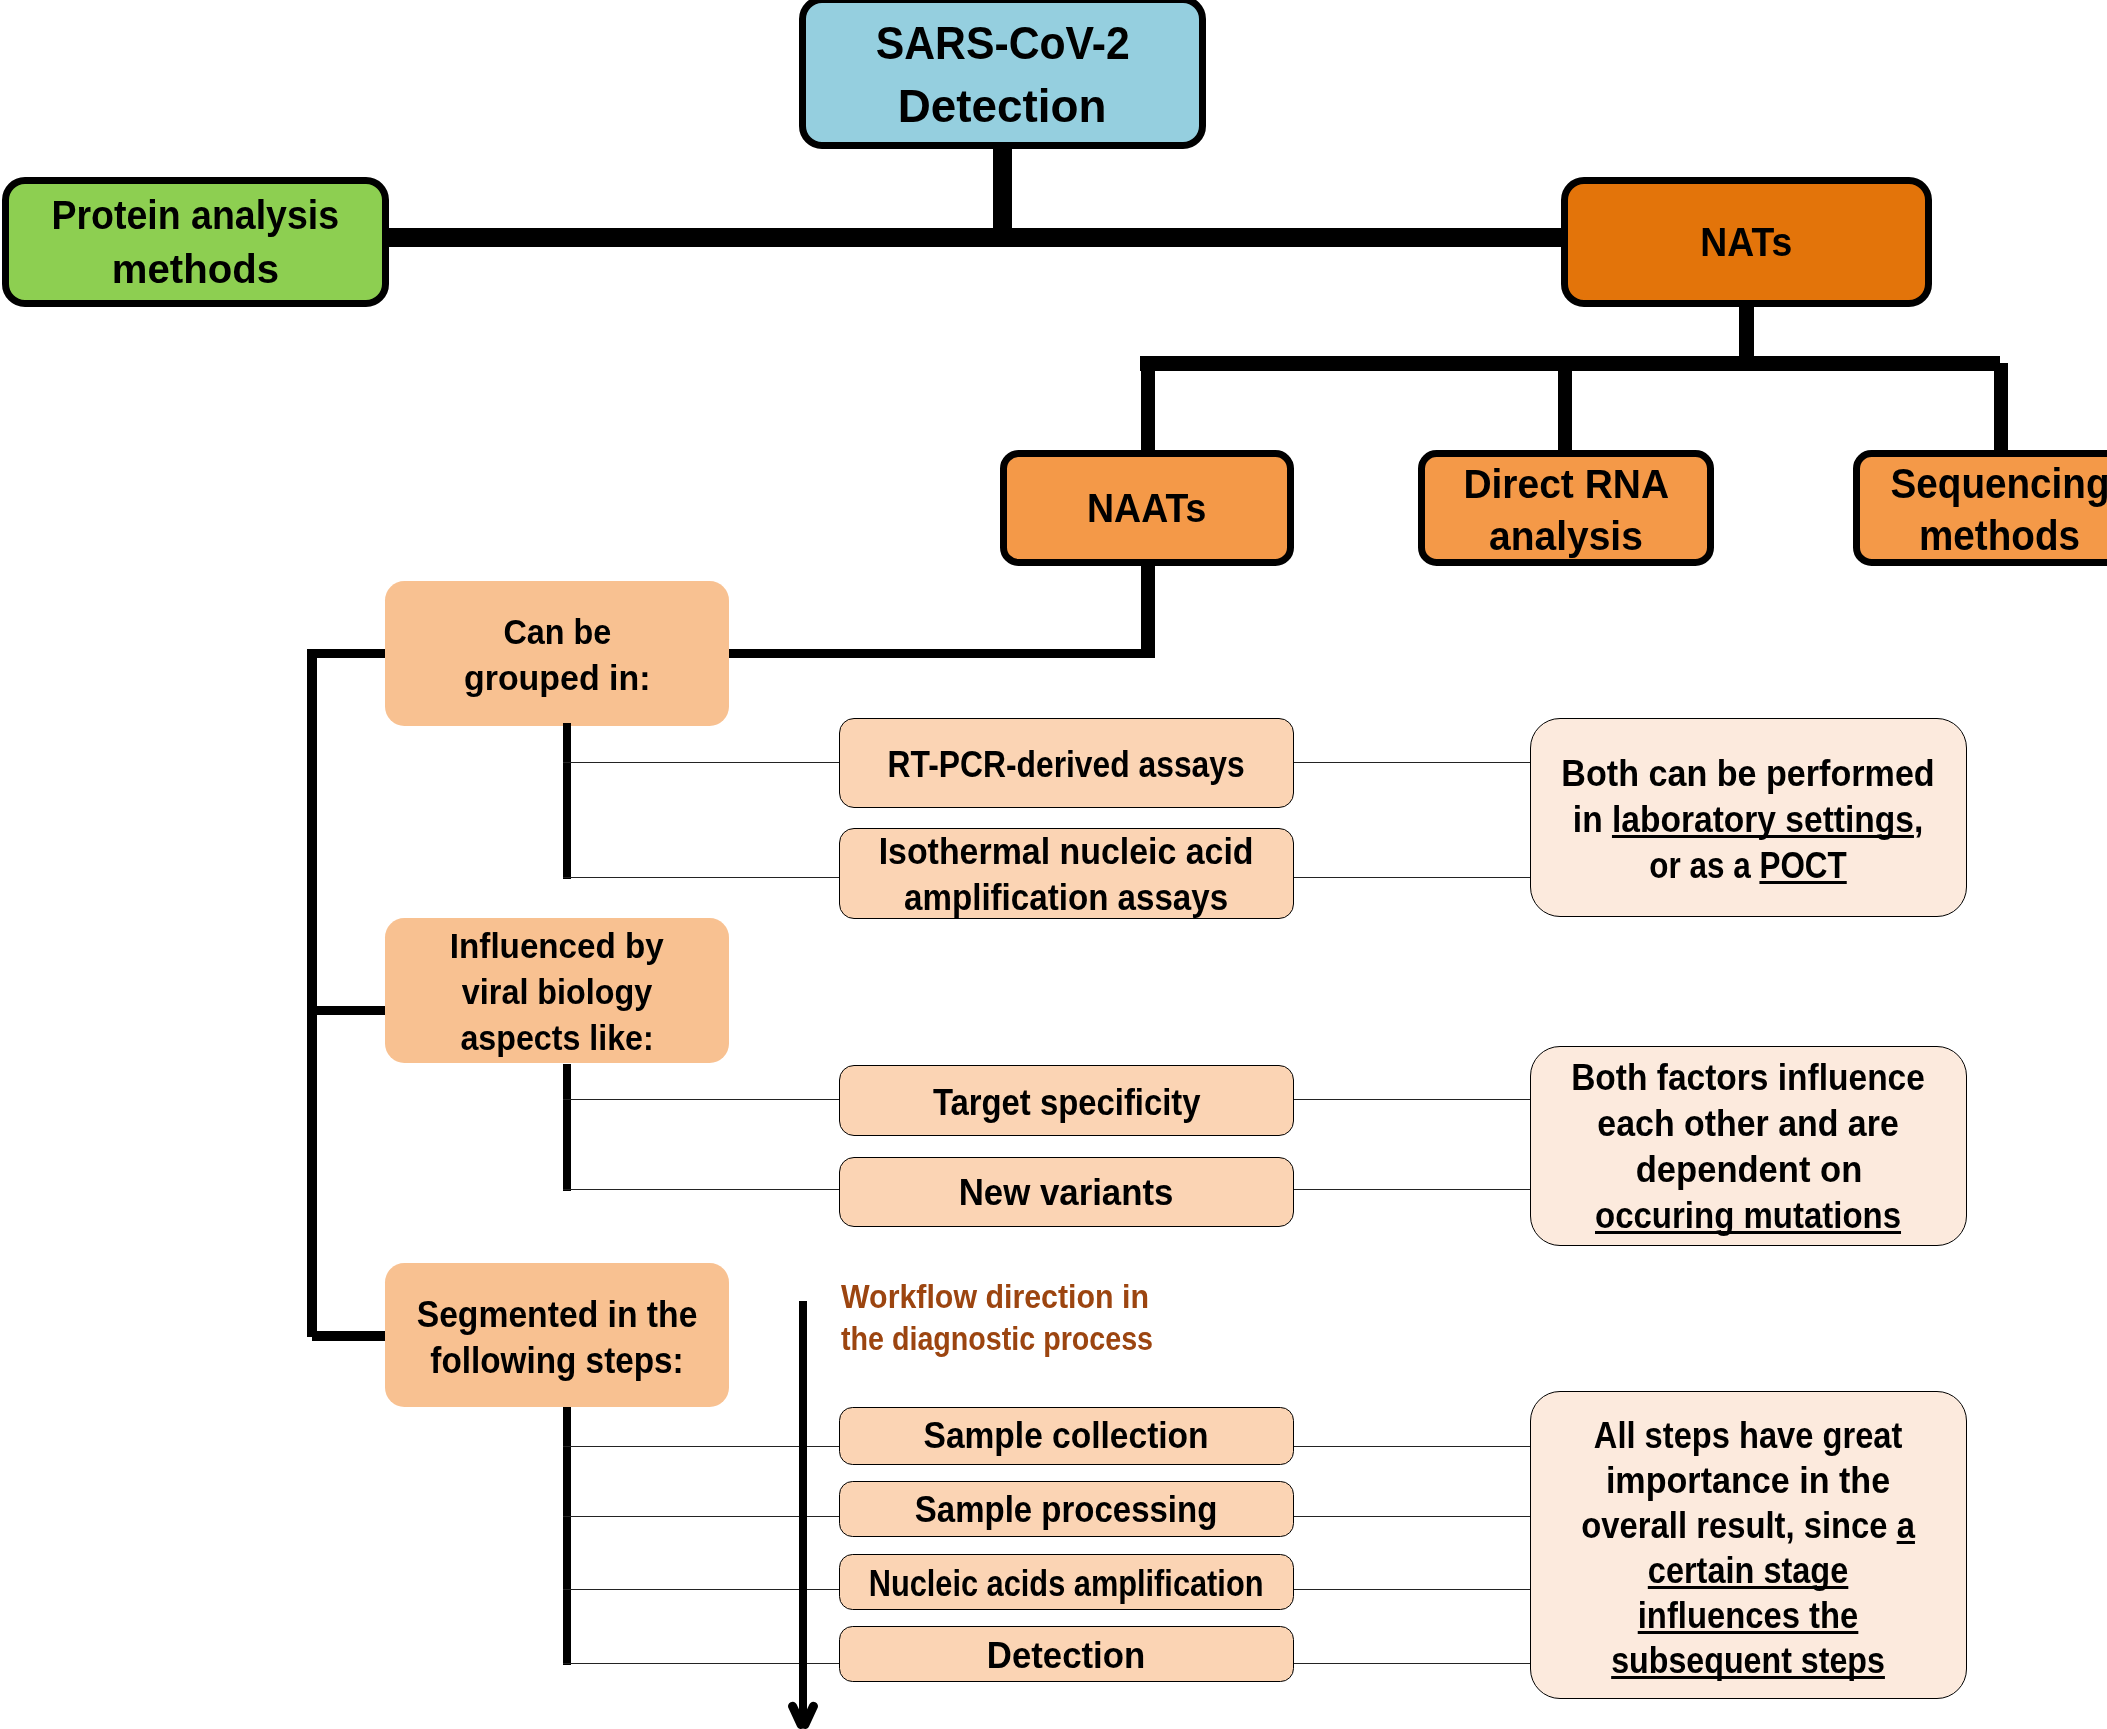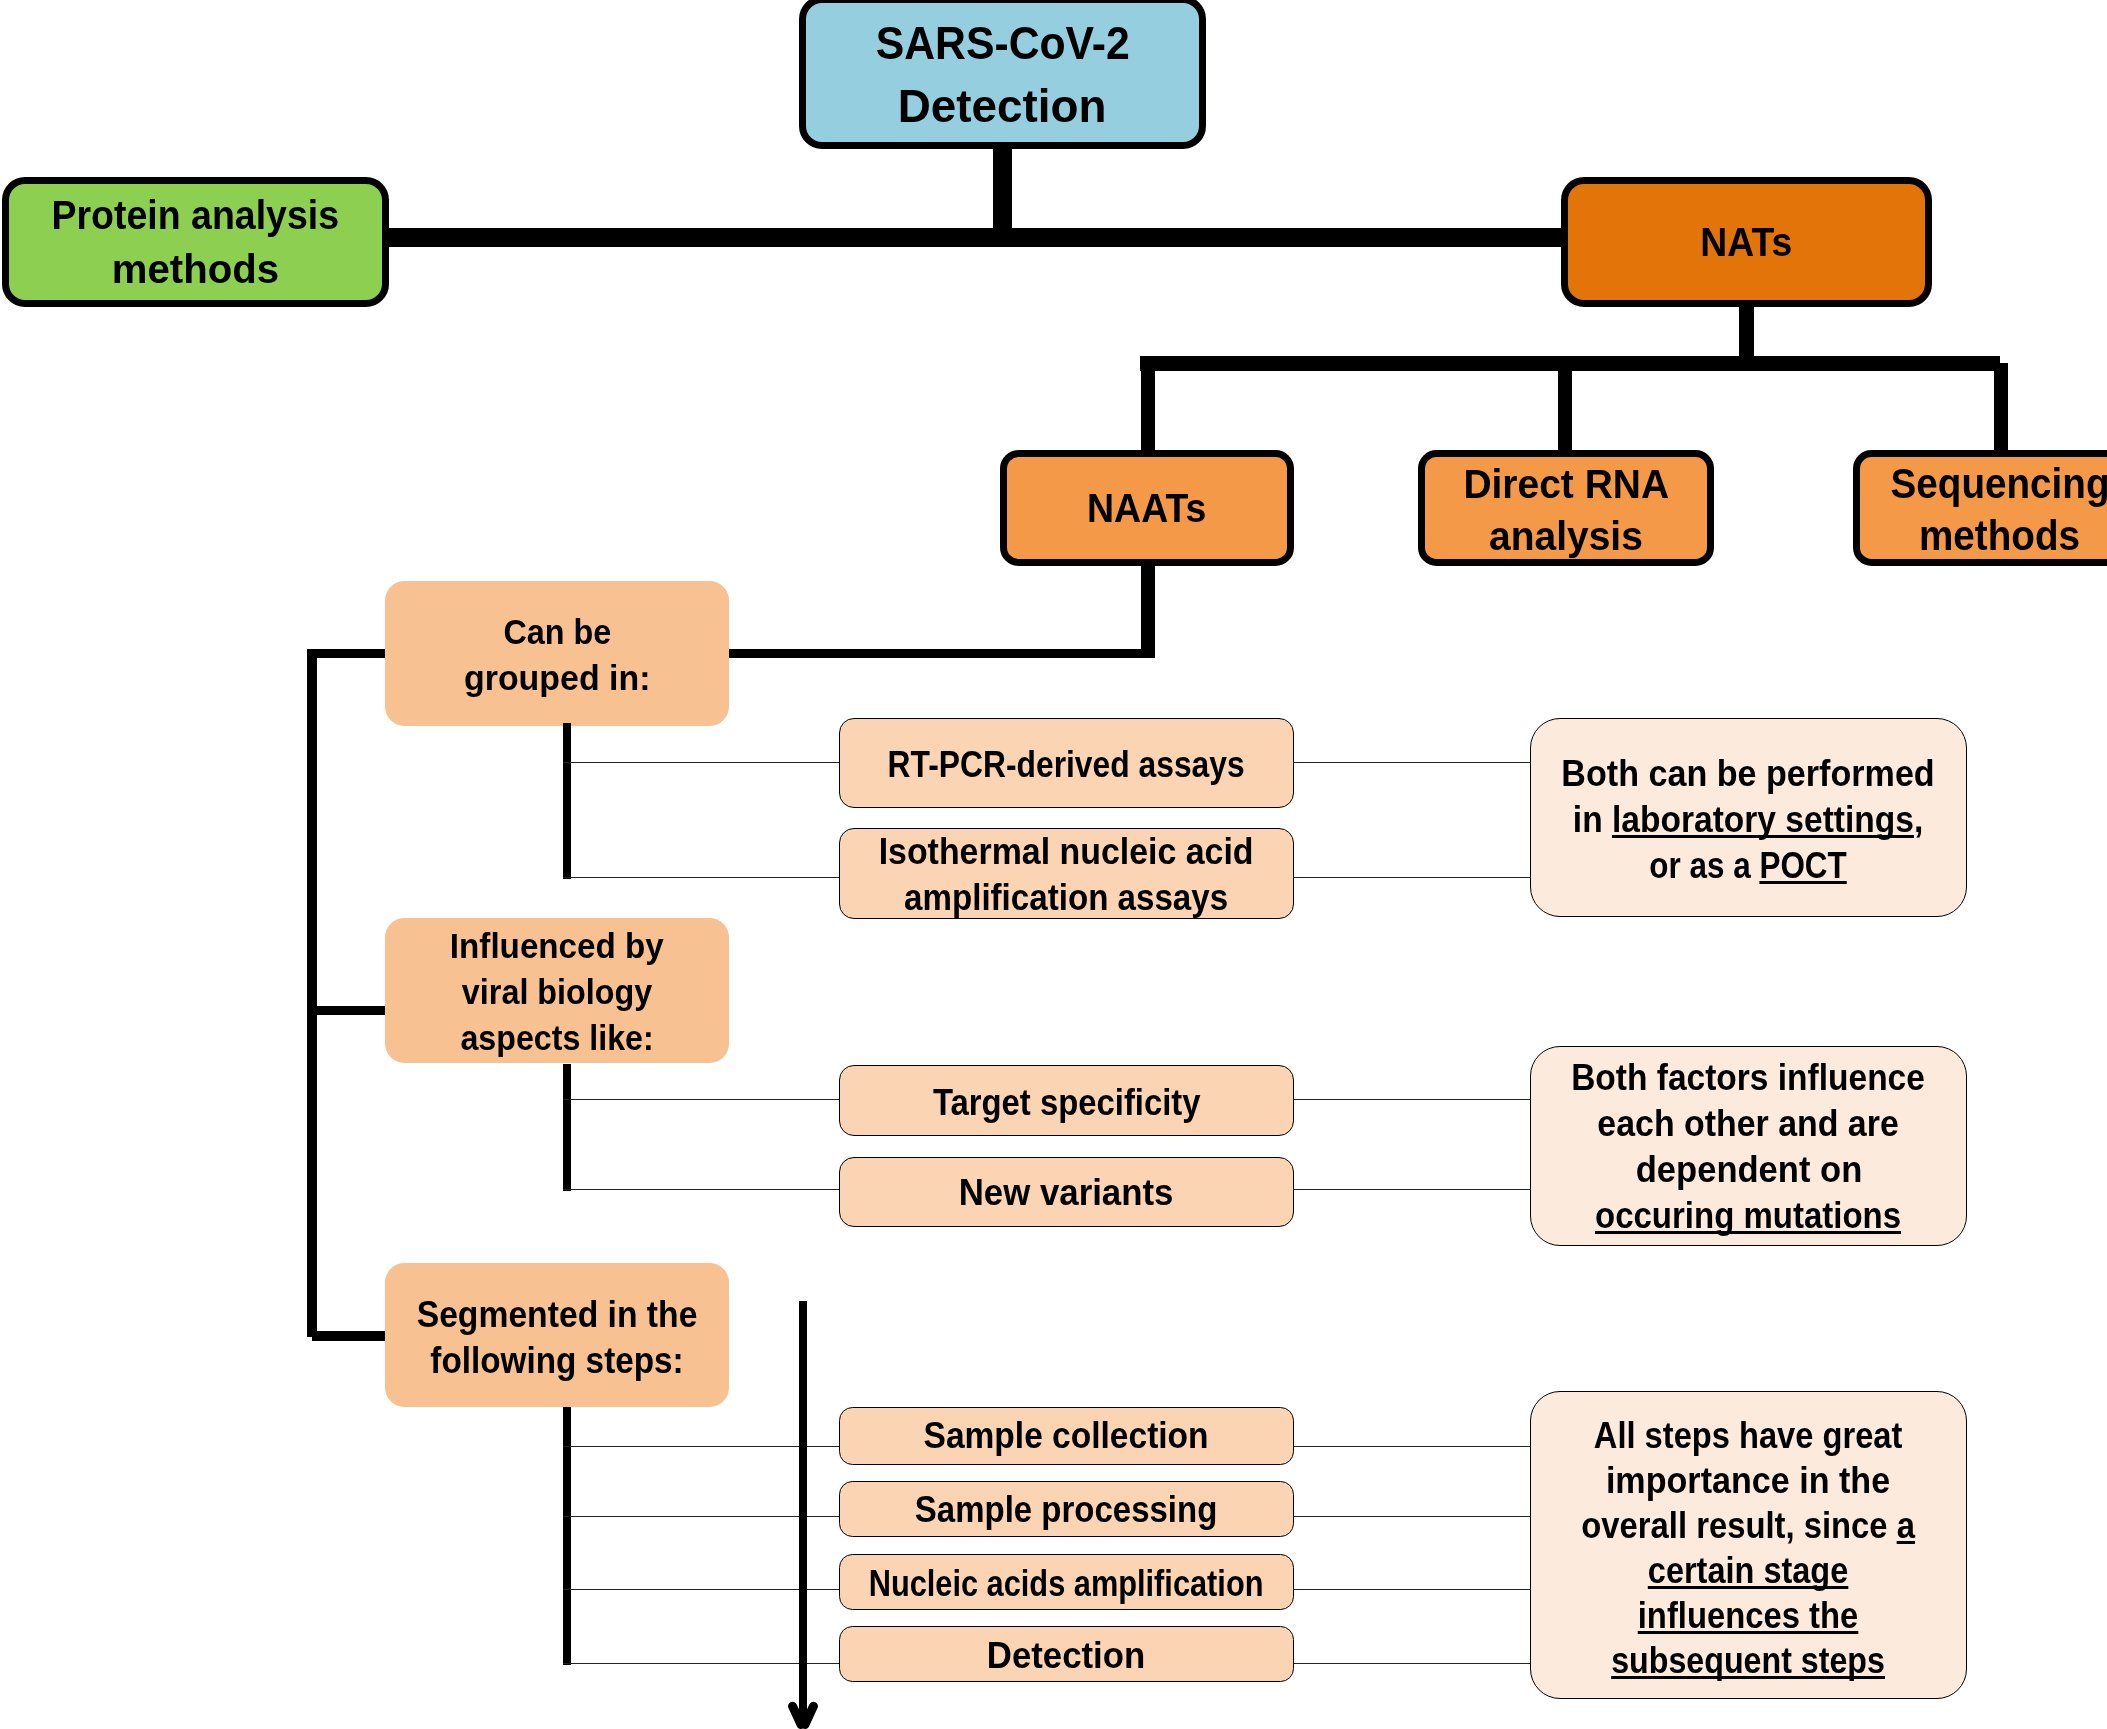--- a/index.html
+++ b/index.html
@@ -97,20 +97,24 @@
       <span class="tl" style="display: block; white-space: nowrap; transform: scaleX(0.9161); transform-origin: center center;"><span class="u">occuring mutations</span></span>
     </div>
     <div style="position: absolute; left: 563px; top: 1407px; width: 8px; height: 258px; box-sizing: border-box; background: rgb(0, 0, 0);"></div>
     <div style="position: absolute; left: 563px; top: 1446px; width: 278px; height: 1.3px; box-sizing: border-box; background: rgb(35, 35, 35);"></div>
     <div style="position: absolute; left: 563px; top: 1516px; width: 278px; height: 1.3px; box-sizing: border-box; background: rgb(35, 35, 35);"></div>
     <div style="position: absolute; left: 563px; top: 1589px; width: 278px; height: 1.3px; box-sizing: border-box; background: rgb(35, 35, 35);"></div>
     <div style="position: absolute; left: 563px; top: 1663px; width: 278px; height: 1.3px; box-sizing: border-box; background: rgb(35, 35, 35);"></div>
     <div style="position: absolute; left: 799px; top: 1301px; width: 8.4px; height: 425px; box-sizing: border-box; background: rgb(0, 0, 0);"></div>
     <div style="position: absolute; left: 803px; top: 1724px; width: 29px; height: 8.9px; background: rgb(0, 0, 0); border-radius: 4.4px; transform-origin: right center; transform: translateX(-100%) rotate(64.9325deg);"></div>
     <div style="position: absolute; left: 803px; top: 1724px; width: 29px; height: 8.9px; background: rgb(0, 0, 0); border-radius: 4.4px; transform-origin: left center; transform: rotate(-64.9325deg);"></div>
+    <div style="position: absolute; left: 841px; top: 1275px; width: 506px; color: rgb(156, 69, 16); font-weight: bold; font-size: 34px; line-height: 42px; text-align: left;">
+      <span style="display: block; white-space: nowrap; transform: scaleX(0.8927); transform-origin: left center;">Workflow direction in</span>
+      <span style="display: block; white-space: nowrap; transform: scaleX(0.8426); transform-origin: left center;">the diagnostic process</span>
+    </div>
     <div class="node" style="position: absolute; left: 839px; top: 1407px; width: 455px; height: 58px; box-sizing: border-box; background: rgb(251, 212, 180); border: 1.3px solid rgb(0, 0, 0); border-radius: 13.5px; display: flex; flex-direction: column; align-items: center; justify-content: center; font-weight: bold; color: rgb(0, 0, 0); font-size: 36px; line-height: 46px; text-align: center; padding-top: 0.8px; overflow: visible;">
       <span class="tl" style="display: block; white-space: nowrap; transform: scaleX(0.9313); transform-origin: center center;">Sample collection</span>
     </div>
     <div class="node" style="position: absolute; left: 839px; top: 1481px; width: 455px; height: 56px; box-sizing: border-box; background: rgb(251, 212, 180); border: 1.3px solid rgb(0, 0, 0); border-radius: 13.5px; display: flex; flex-direction: column; align-items: center; justify-content: center; font-weight: bold; color: rgb(0, 0, 0); font-size: 36px; line-height: 46px; text-align: center; padding-top: 1.7px; overflow: visible;">
       <span class="tl" style="display: block; white-space: nowrap; transform: scaleX(0.9162); transform-origin: center center;">Sample processing</span>
     </div>
     <div class="node" style="position: absolute; left: 839px; top: 1554px; width: 455px; height: 56px; box-sizing: border-box; background: rgb(251, 212, 180); border: 1.3px solid rgb(0, 0, 0); border-radius: 13.5px; display: flex; flex-direction: column; align-items: center; justify-content: center; font-weight: bold; color: rgb(0, 0, 0); font-size: 36px; line-height: 46px; text-align: center; padding-top: 3.4px; overflow: visible;">
       <span class="tl" style="display: block; white-space: nowrap; transform: scaleX(0.8542); transform-origin: center center;">Nucleic acids amplification</span>
     </div>
     <div class="node" style="position: absolute; left: 839px; top: 1626px; width: 455px; height: 56px; box-sizing: border-box; background: rgb(251, 212, 180); border: 1.3px solid rgb(0, 0, 0); border-radius: 13.5px; display: flex; flex-direction: column; align-items: center; justify-content: center; font-weight: bold; color: rgb(0, 0, 0); font-size: 36px; line-height: 46px; text-align: center; padding-top: 4.2px; overflow: visible;">

